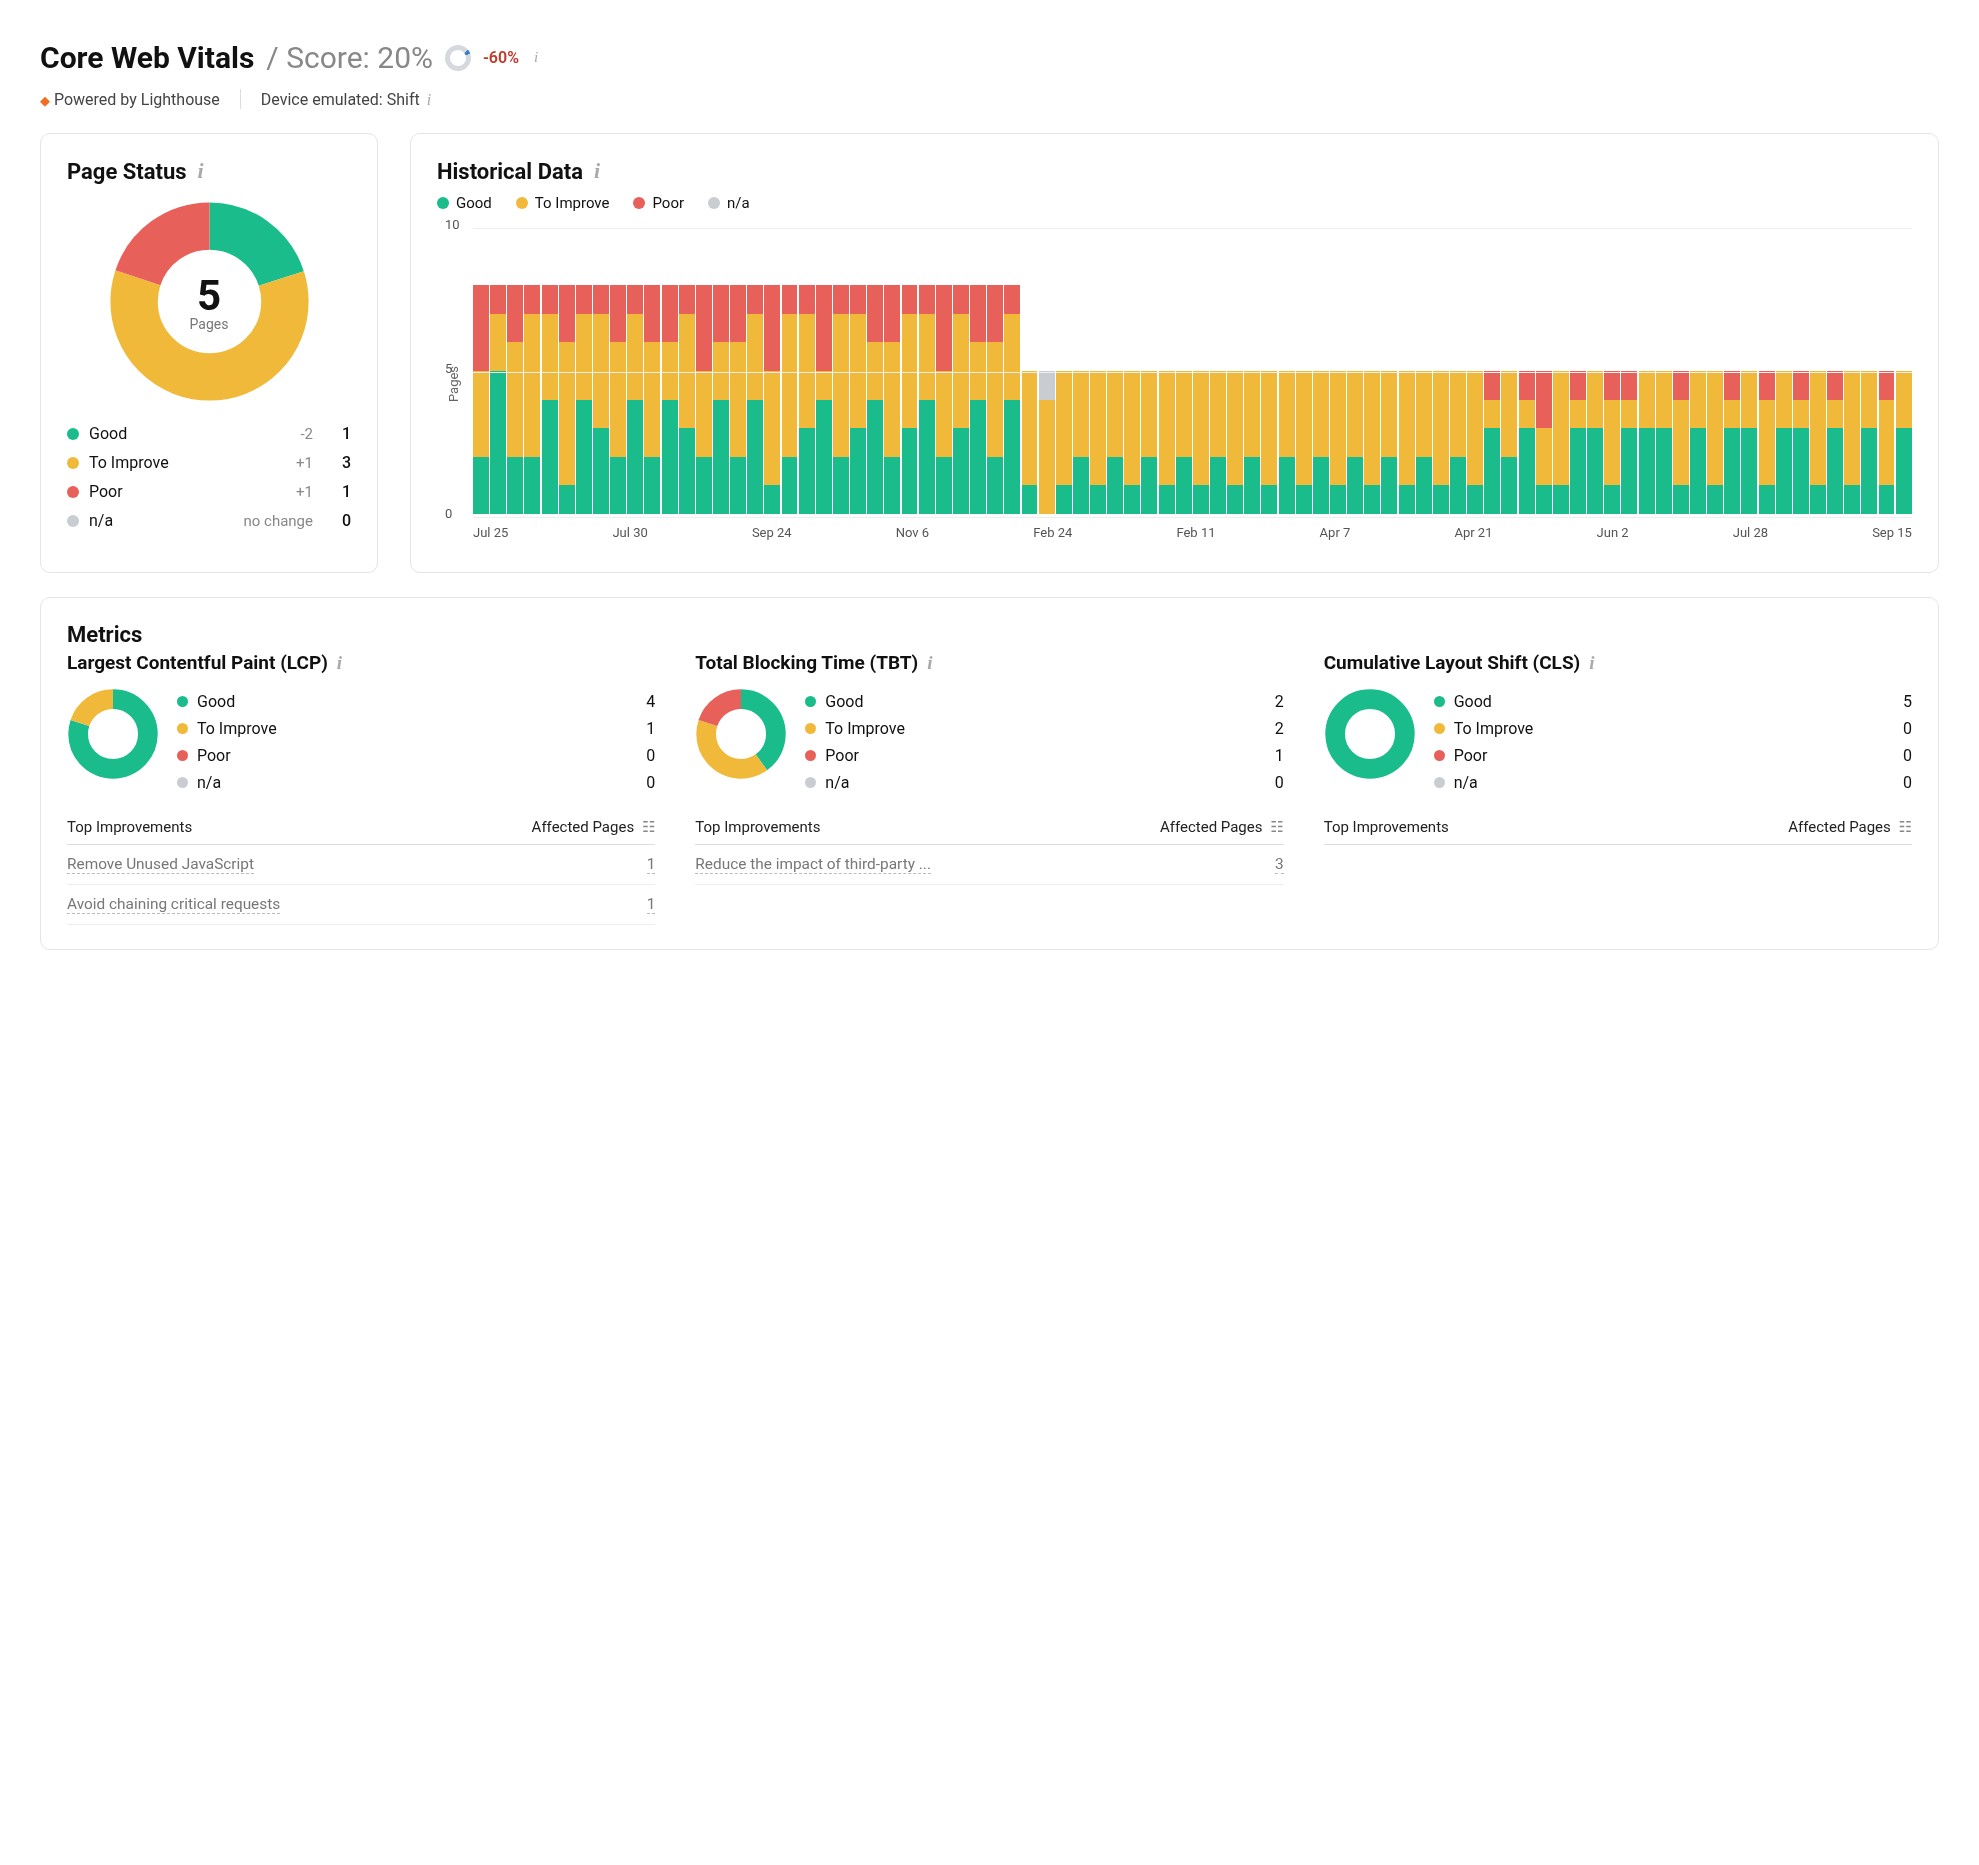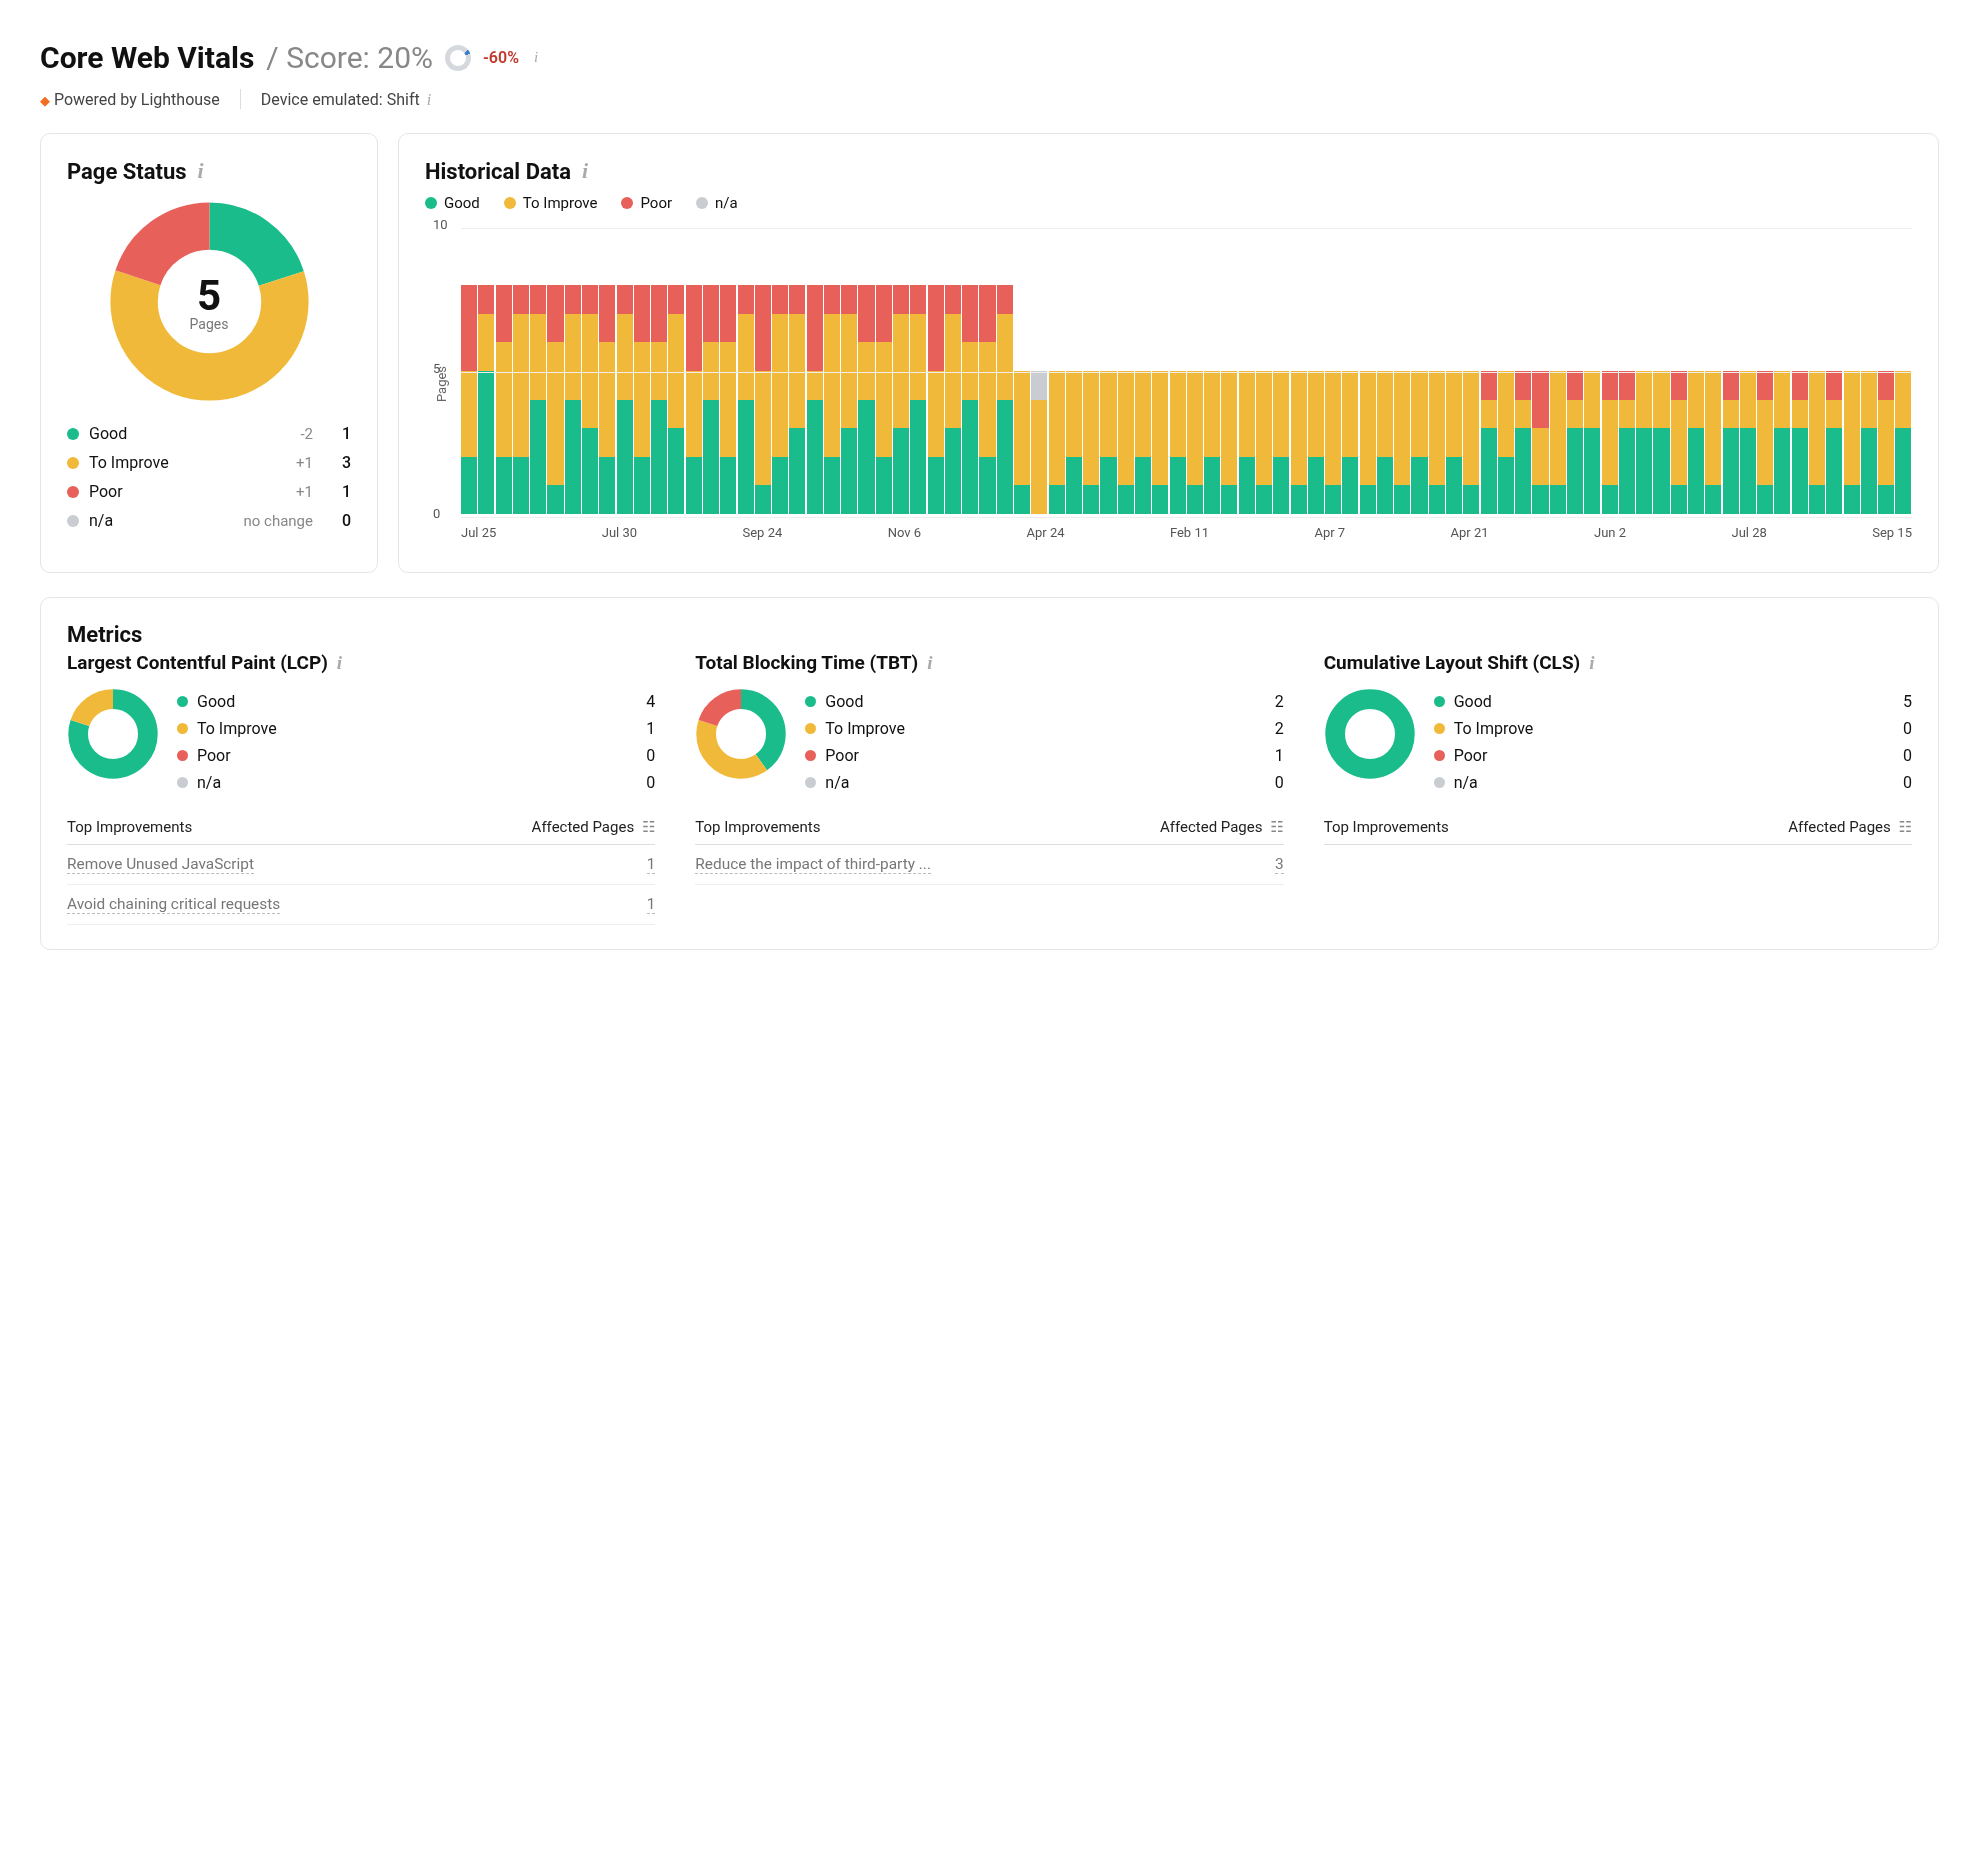--- a/index.html
+++ b/index.html
@@ -18,21 +18,21 @@
     background: conic-gradient(#d5d9dd 0deg 50deg, #3f7fc9 50deg 70deg, #d5d9dd 70deg 360deg);
     position: relative; display: inline-block; vertical-align: middle;
   }
   .delta-ring::after { content:""; position:absolute; inset:5px; background:#fff; border-radius:50%; }
   .delta-val { color: #c0392b; font-weight: 600; font-size: 16px; }
   .subline { display:flex; align-items:center; gap: 20px; color:#444; font-size:16px; margin-bottom: 24px;}
   .subline .sep { width:1px; height:20px; background:#ddd;}
   .subline .lh-icon { color:#f26c22; font-size:13px;}
   .info-icon { color:#aaa; font-style: italic; font-family: Georgia, serif; cursor: default; padding:0 3px;}
 
-  .card-row { display:flex; gap: 20px; margin-bottom:24px; align-items: stretch; }
+  .card-row { display:flex; gap: 32px; margin-bottom:24px; align-items: stretch; }
   .card { border:1px solid #e3e5e8; border-radius:10px; padding:24px 26px; background:#fff; }
   .card h2 { font-size:22px; font-weight:700; margin-bottom:4px; display:flex; align-items:center; gap:8px;}
   .page-status-card { width: 338px; flex: 0 0 338px;}
   .hist-card { flex:1; }
 
   .donut-wrap { display:flex; justify-content:center; margin: 18px 0 18px; }
   .donut-big { width:199px; height:199px; position:relative;}
   .donut-big .center { position:absolute; inset:0; display:flex; flex-direction:column; align-items:center; justify-content:center;}
   .donut-big .center .n { font-size:42px; font-weight:700;}
   .donut-big .center .lbl { font-size:14px; color:#777; margin-top:-4px;}
@@ -554,21 +554,21 @@
           <div class="bar">
             <div class="seg" style="height: 20%; background: rgb(240, 185, 58);"></div>
             <div class="seg" style="height: 30%; background: rgb(26, 188, 140);"></div>
           </div>
         </div>
       <div class="xaxis" id="hist-xaxis">
           <span>Jul 25</span>
           <span>Jul 30</span>
           <span>Sep 24</span>
           <span>Nov 6</span>
-          <span>Apr 24</span>
+          <span>Feb 24</span>
           <span>Feb 11</span>
           <span>Apr 7</span>
           <span>Apr 21</span>
           <span>Jun 2</span>
           <span>Jul 28</span>
           <span>Sep 15</span>
         </div>
     <div class="gridline" style="top: calc(88% + 8px);"></div>
         <div class="gridline" style="top: calc(44% + 8px);"></div>
         <div class="gridline" style="top: calc(0% + 8px);"></div>

